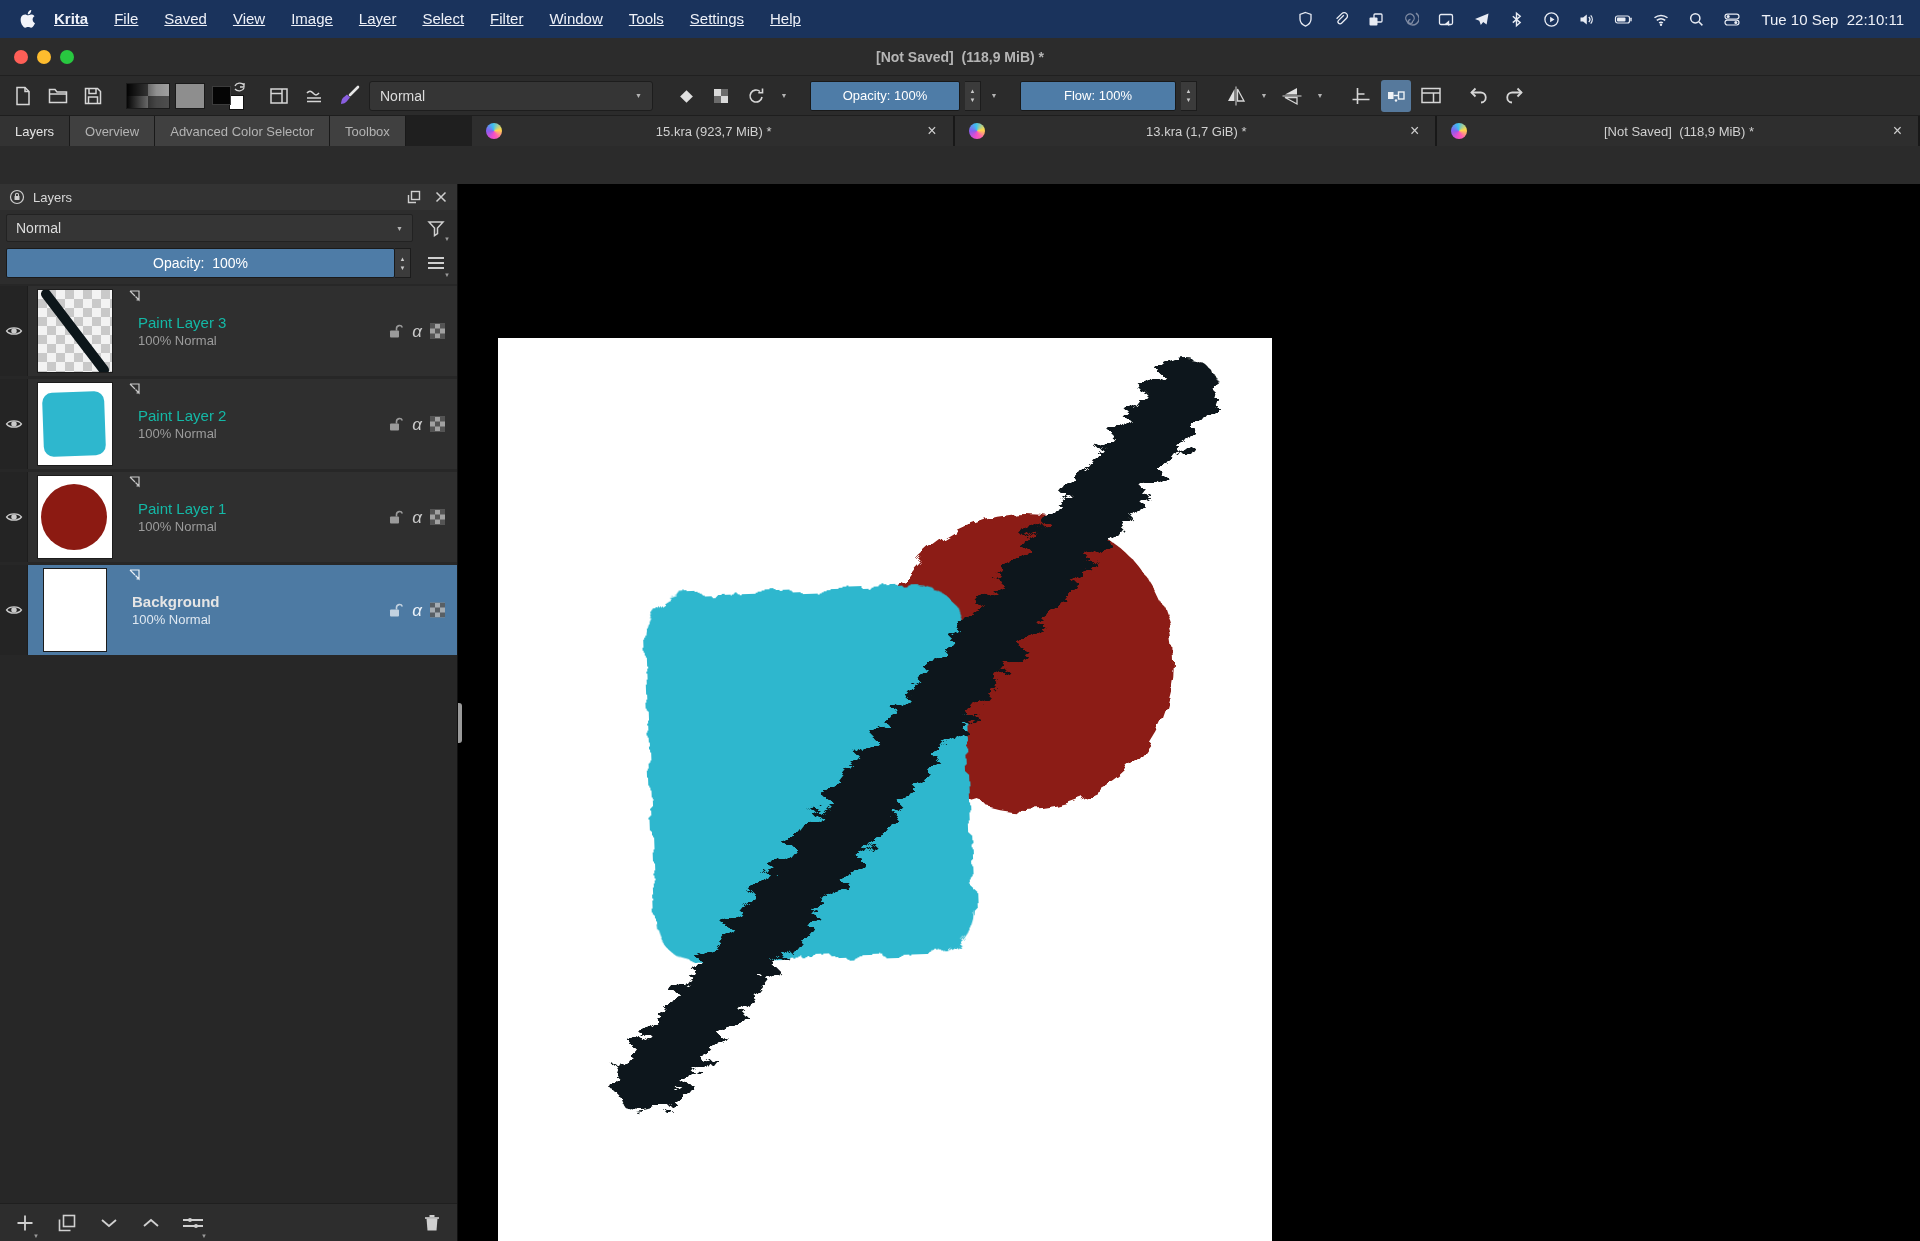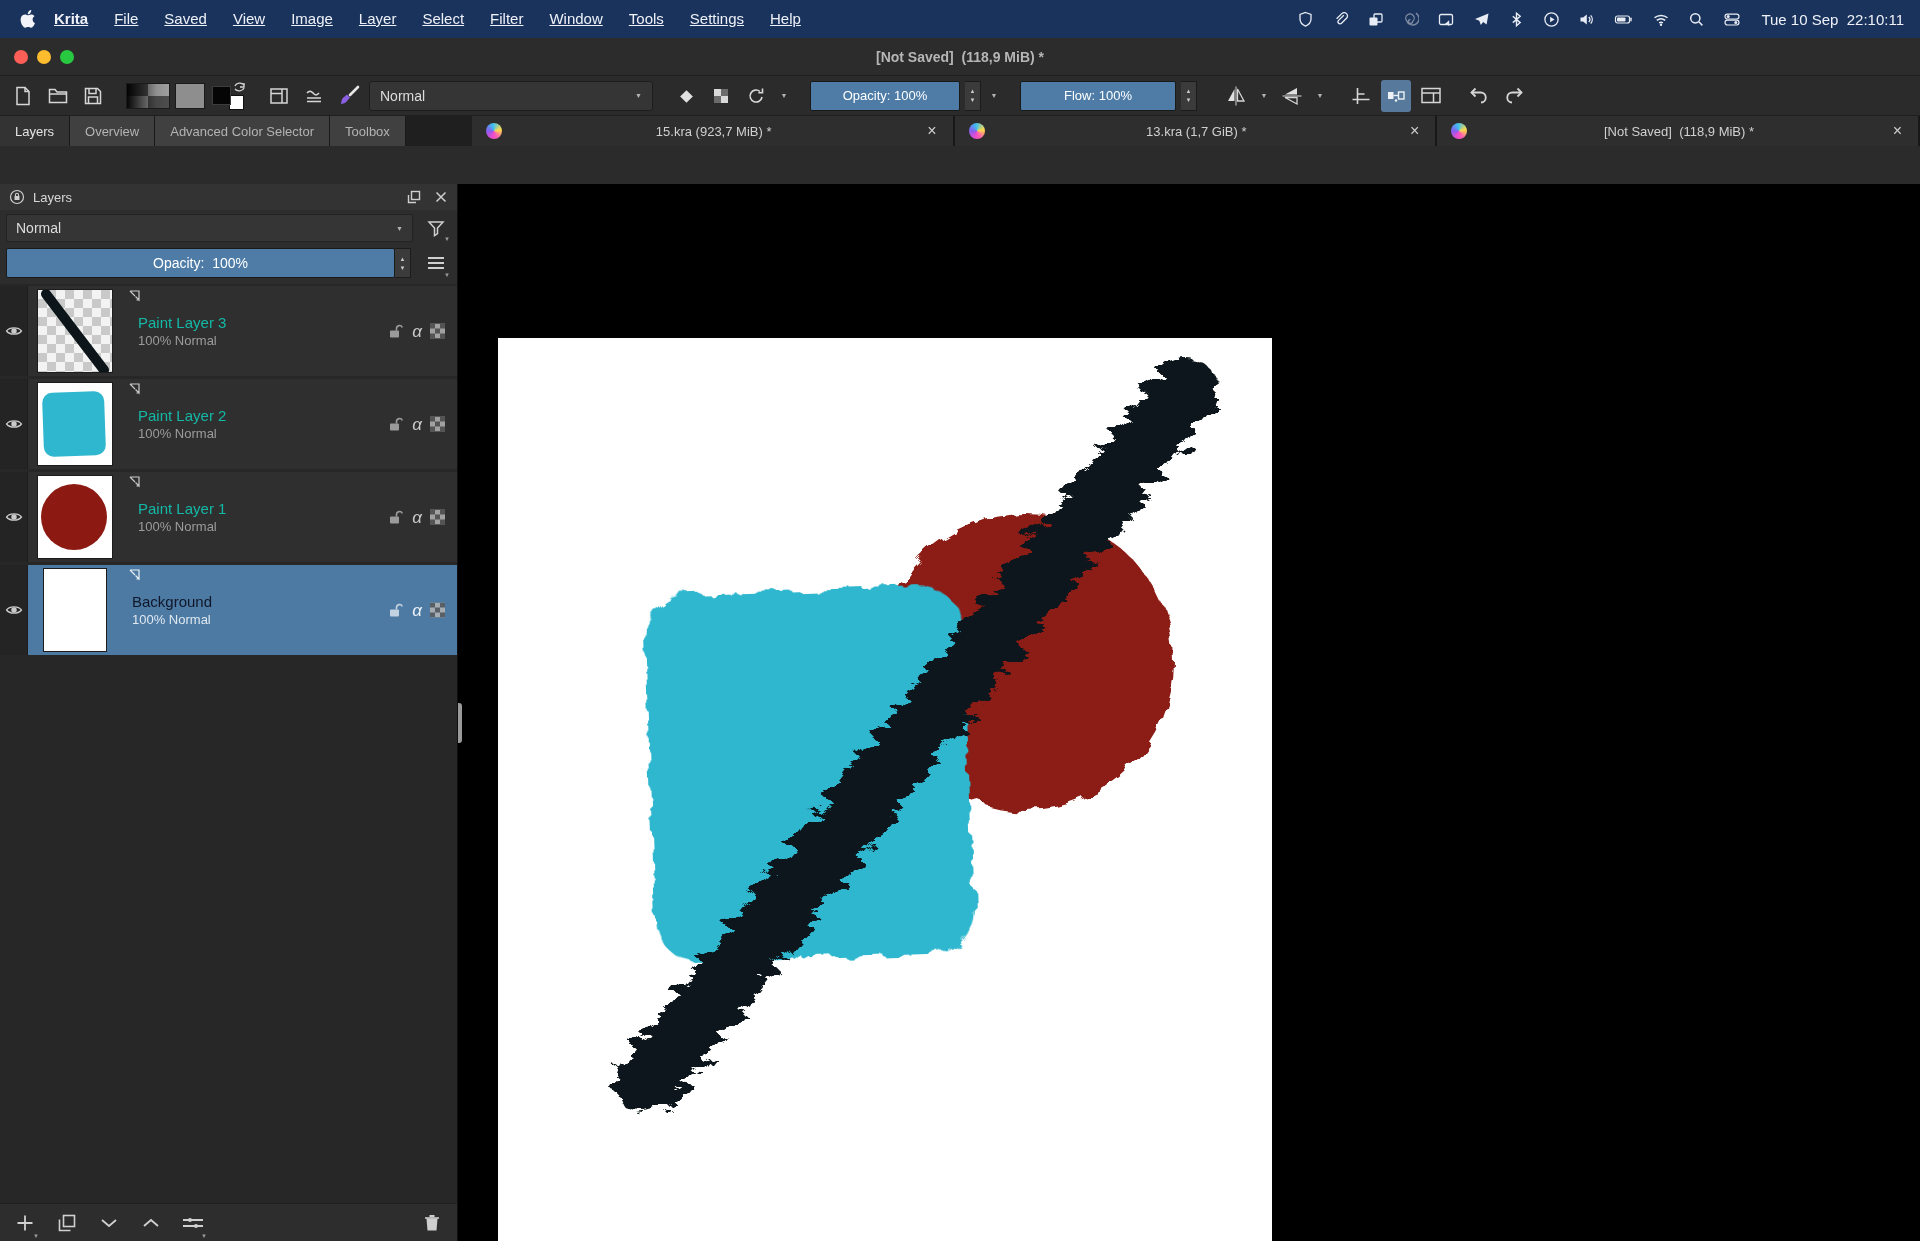--- a/index.html
+++ b/index.html
@@ -91,21 +91,21 @@
   .lbody { flex:1; display:flex; align-items:center; position:relative; }
   .lrow.selected .lbody { color:#fff; }
   .thumb { width:74px; height:82px; margin-left:10px; background:#fff; flex:0 0 auto;
     box-shadow:0 0 0 1px #1c1c1c; position:relative; overflow:hidden; }
   .thumb.checker { background:
     conic-gradient(#c9c9c9 25%, #f3f3f3 0 50%, #c9c9c9 0 75%, #f3f3f3 0) 0 0/18px 18px; }
   .thumb.bgthumb { width:62px; height:82px; margin-left:16px; }
   .badge { position:absolute; left:100px; top:3px; }
   .ltext { margin-left:26px; }
   .lname { font-size:15px; color:#14b8a6; }
-  .lrow.selected .lname { font-weight:normal; color:#0f172a; }
+  .lrow.selected .lname { font-weight:bold; color:#e5e5e5; }
   .linfo { font-size:13px; color:#9c9c9c; margin-top:2px; }
   .lrow.selected .linfo { color:#dfe8f1; }
   .licons { position:absolute; right:12px; top:50%; transform:translateY(-50%);
     display:flex; align-items:center; gap:8px; }
   .alpha-glyph { font-size:17px; color:#c9c9c9; font-style:italic; line-height:1; }
   .mini-checker { width:15px; height:15px;
     background:conic-gradient(#b5b5b5 25%, #5a5a5a 0 50%, #b5b5b5 0 75%, #5a5a5a 0) 0 0/10px 10px; opacity:.85; }
   .panel-bottom { height:38px; background:#2d2d2d; border-top:1px solid #1f1f1f;
     display:flex; align-items:center; padding:0 10px; gap:12px; }
   .pb-right { margin-left:auto; }

